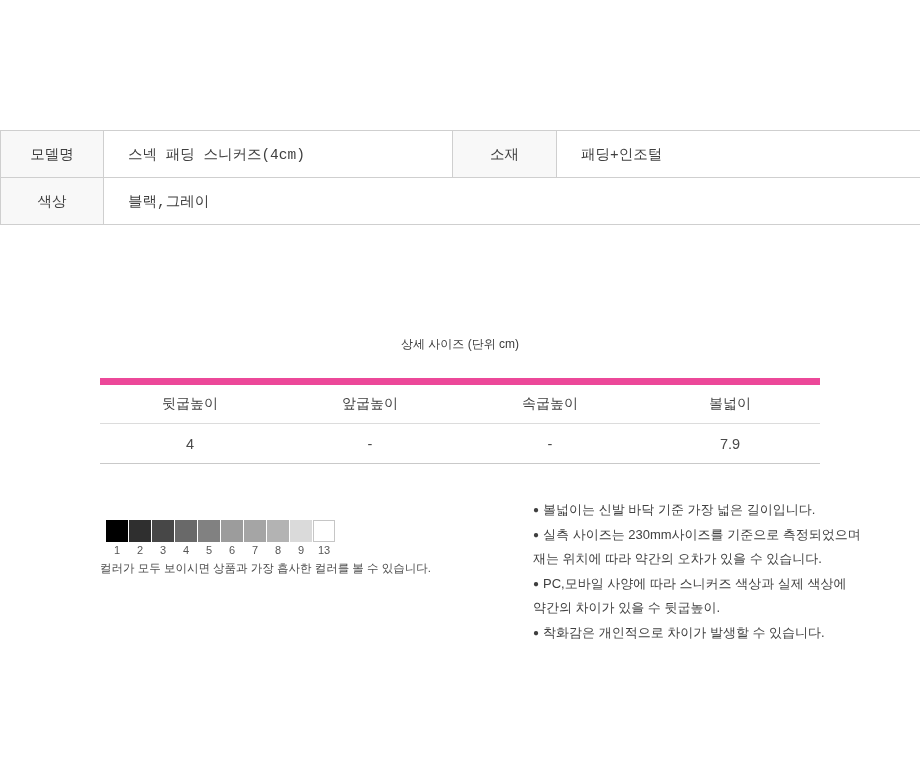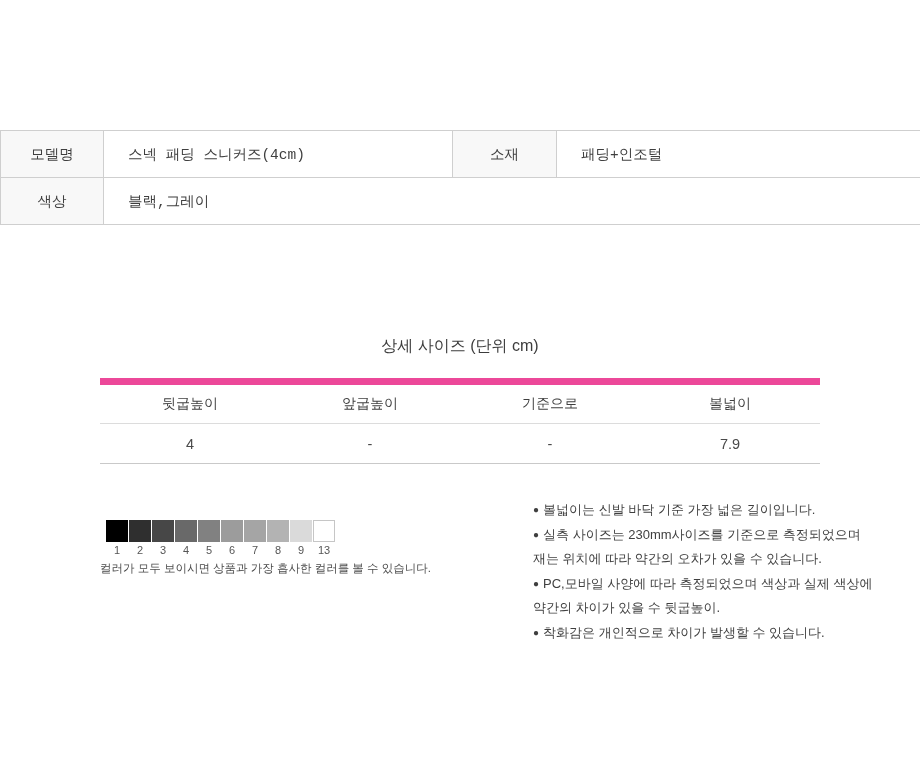--- a/index.html
+++ b/index.html
@@ -40,21 +40,21 @@
   .spec-table col.c2 { width: 349px; }
   .spec-table col.c3 { width: 104px; }
   .spec-table col.c4 { width: 364px; }
 
   
   .size-title {
     position: absolute;
     left: 0; top: 336px;
     width: 920px;
     text-align: center;
-    font-size: 16px;
+    font-size: 12px;
     color: #3c3c3c;
   }
   .size-table {
     position: absolute;
     left: 100px; top: 378px;
     width: 720px;
     border-collapse: collapse;
     table-layout: fixed;
     font-size: 14px;
   }
@@ -146,21 +146,21 @@
     </tbody>
   </table>
 
   <div class="size-title">상세 사이즈 (단위 cm)</div>
 
   <table class="size-table">
     <tbody>
       <tr class="hdr">
         <td>뒷굽높이</td>
         <td>앞굽높이</td>
-        <td>기준으로</td>
+        <td>속굽높이</td>
         <td>볼넓이</td>
       </tr>
       <tr class="valrow">
         <td>4</td>
         <td>-</td>
         <td>-</td>
         <td>7.9</td>
       </tr>
     </tbody>
   </table>
@@ -188,18 +188,18 @@
       <div class="swatch-num">8</div>
       <div class="swatch-num">9</div>
       <div class="swatch-num">13</div>
     </div>
   <div class="swatch-caption">컬러가 모두 보이시면 상품과 가장 흡사한 컬러를 볼 수 있습니다.</div>
 
   <div class="notes">
       <div class="note-line"><span class="bullet">●</span><span>볼넓이는 신발 바닥 기준 가장 넓은 길이입니다.</span></div>
       <div class="note-line"><span class="bullet">●</span><span>실측 사이즈는 230mm사이즈를 기준으로 측정되었으며</span></div>
       <div class="note-line"><span>재는 위치에 따라 약간의 오차가 있을 수 있습니다.</span></div>
-      <div class="note-line"><span class="bullet">●</span><span>PC,모바일 사양에 따라 측정되었으며 색상과 실제 색상에</span></div>
+      <div class="note-line"><span class="bullet">●</span><span>PC,모바일 사양에 따라 스니커즈 색상과 실제 색상에</span></div>
       <div class="note-line"><span>약간의 차이가 있을 수 뒷굽높이.</span></div>
       <div class="note-line"><span class="bullet">●</span><span>착화감은 개인적으로 차이가 발생할 수 있습니다.</span></div>
     </div>
 
 </div>
 
 </body></html>

